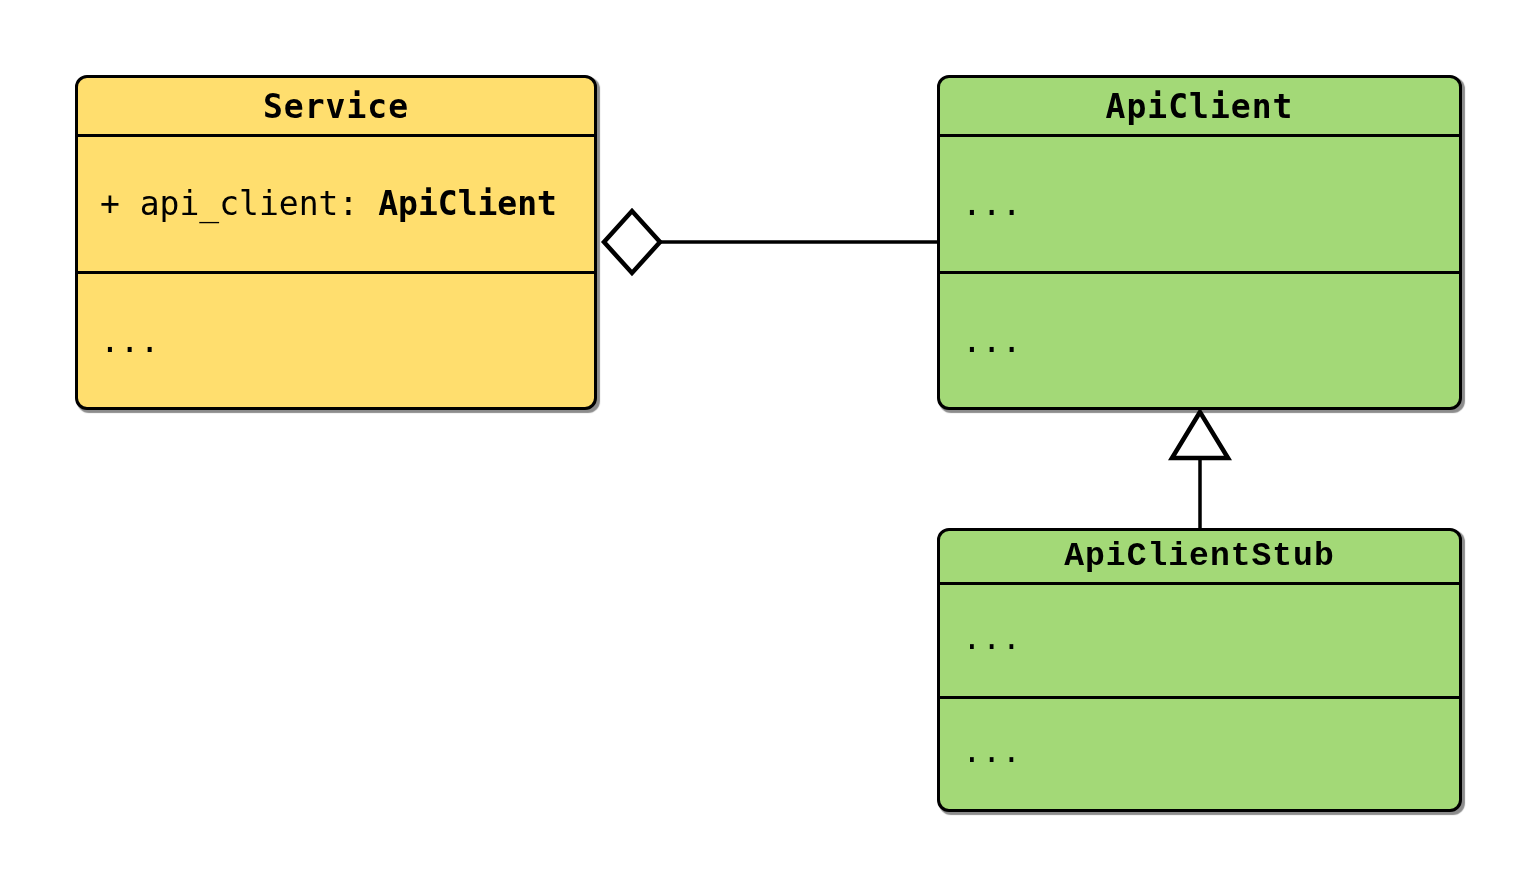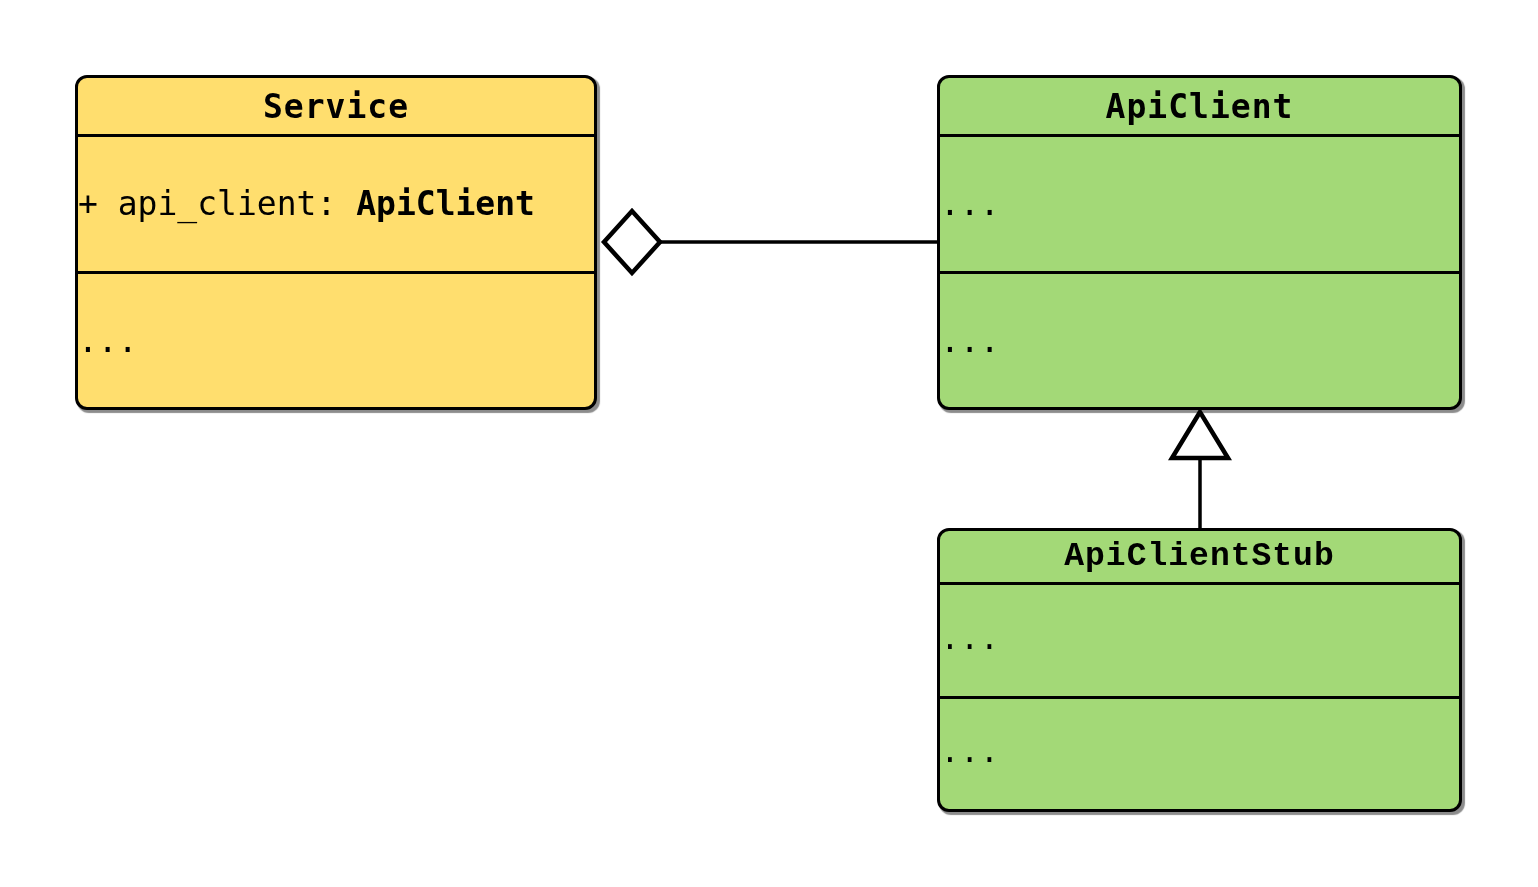--- a/index.html
+++ b/index.html
@@ -63,20 +63,21 @@
     font-weight: bold;
     font-size: 33px;
     letter-spacing: 1px;
     border-bottom: 3px solid var(--stroke);
   }
   .api-client-stub .cls-title { height: 54px; }
   .cls-section {
     flex: 1 1 0;
     display: flex;
     align-items: center;
+    padding-left: 22px;
     font-size: 33px;
     white-space: pre;
   }
   .cls-section + .cls-section { border-top: 3px solid var(--stroke); }
   .bold { font-weight: bold; }
 </style>
 </head>
 <body>
 
 <div class="canvas">

